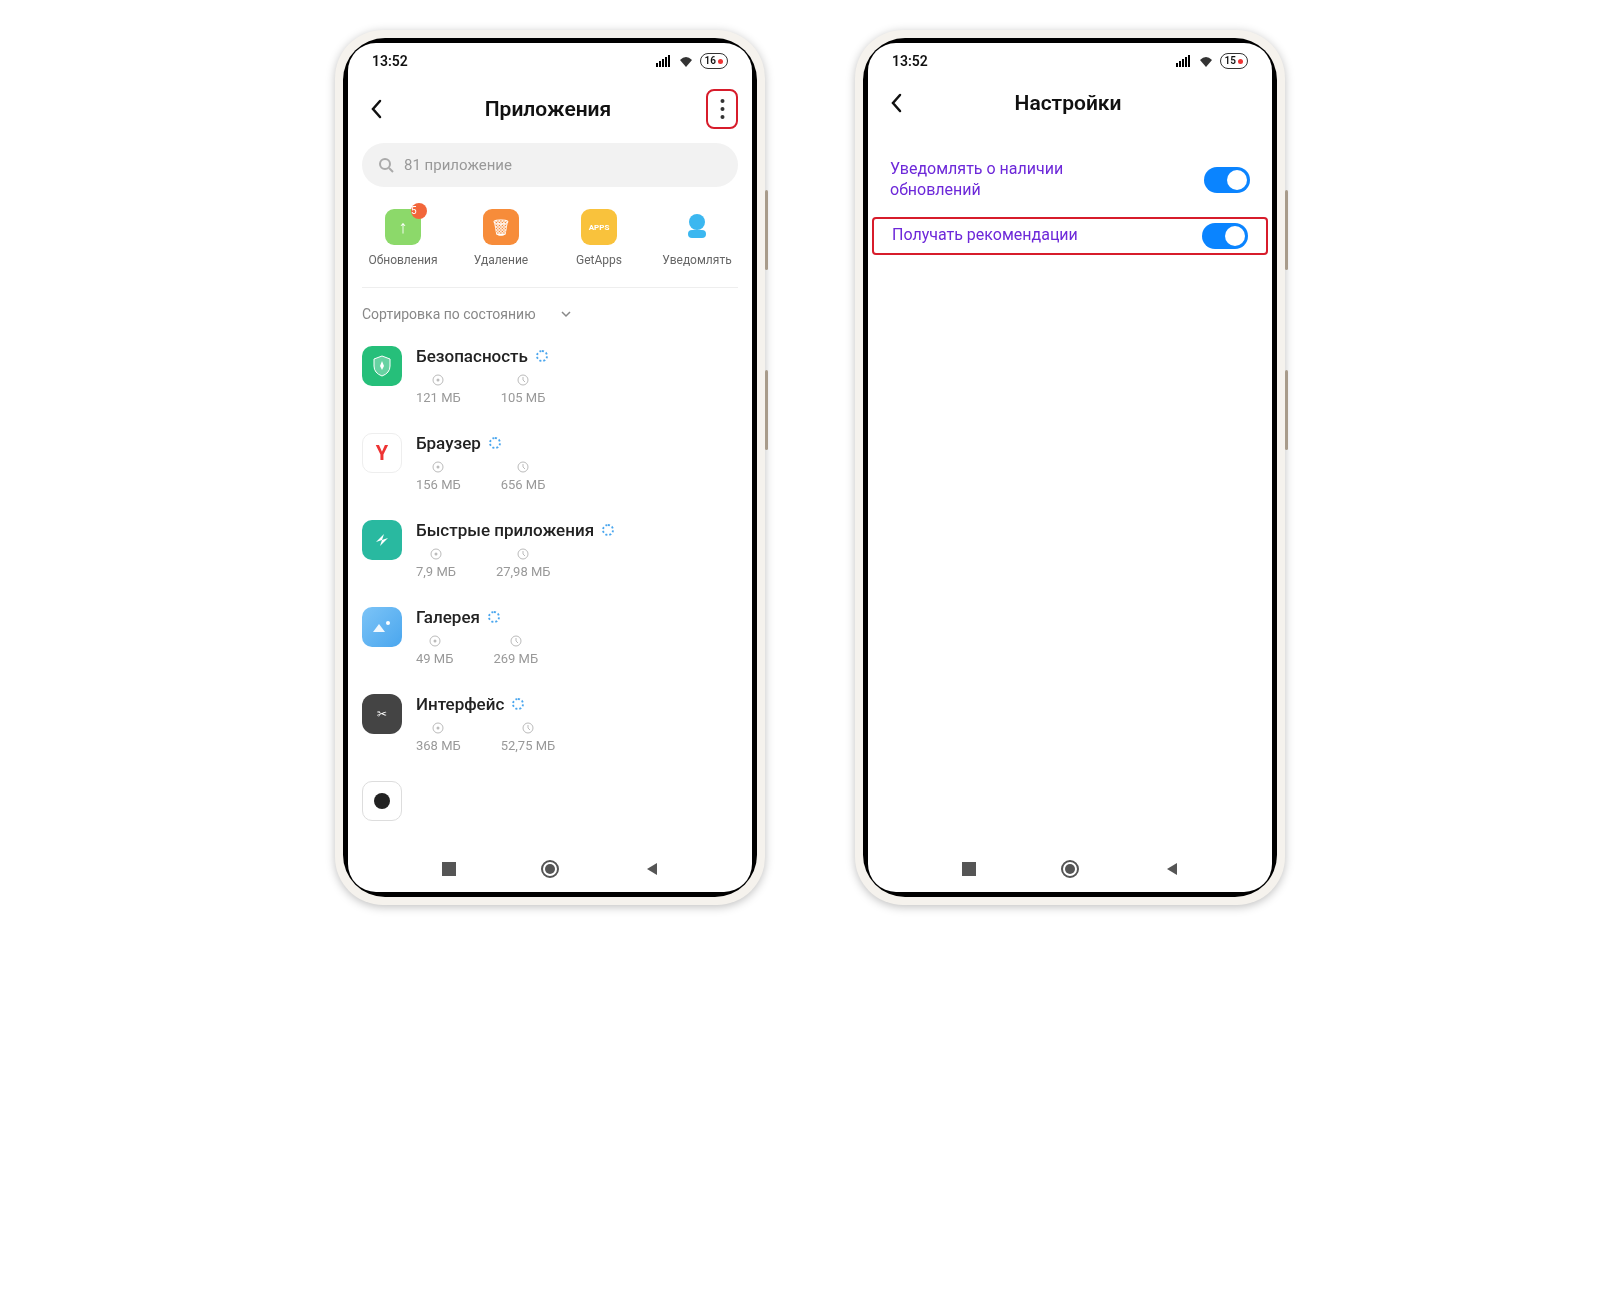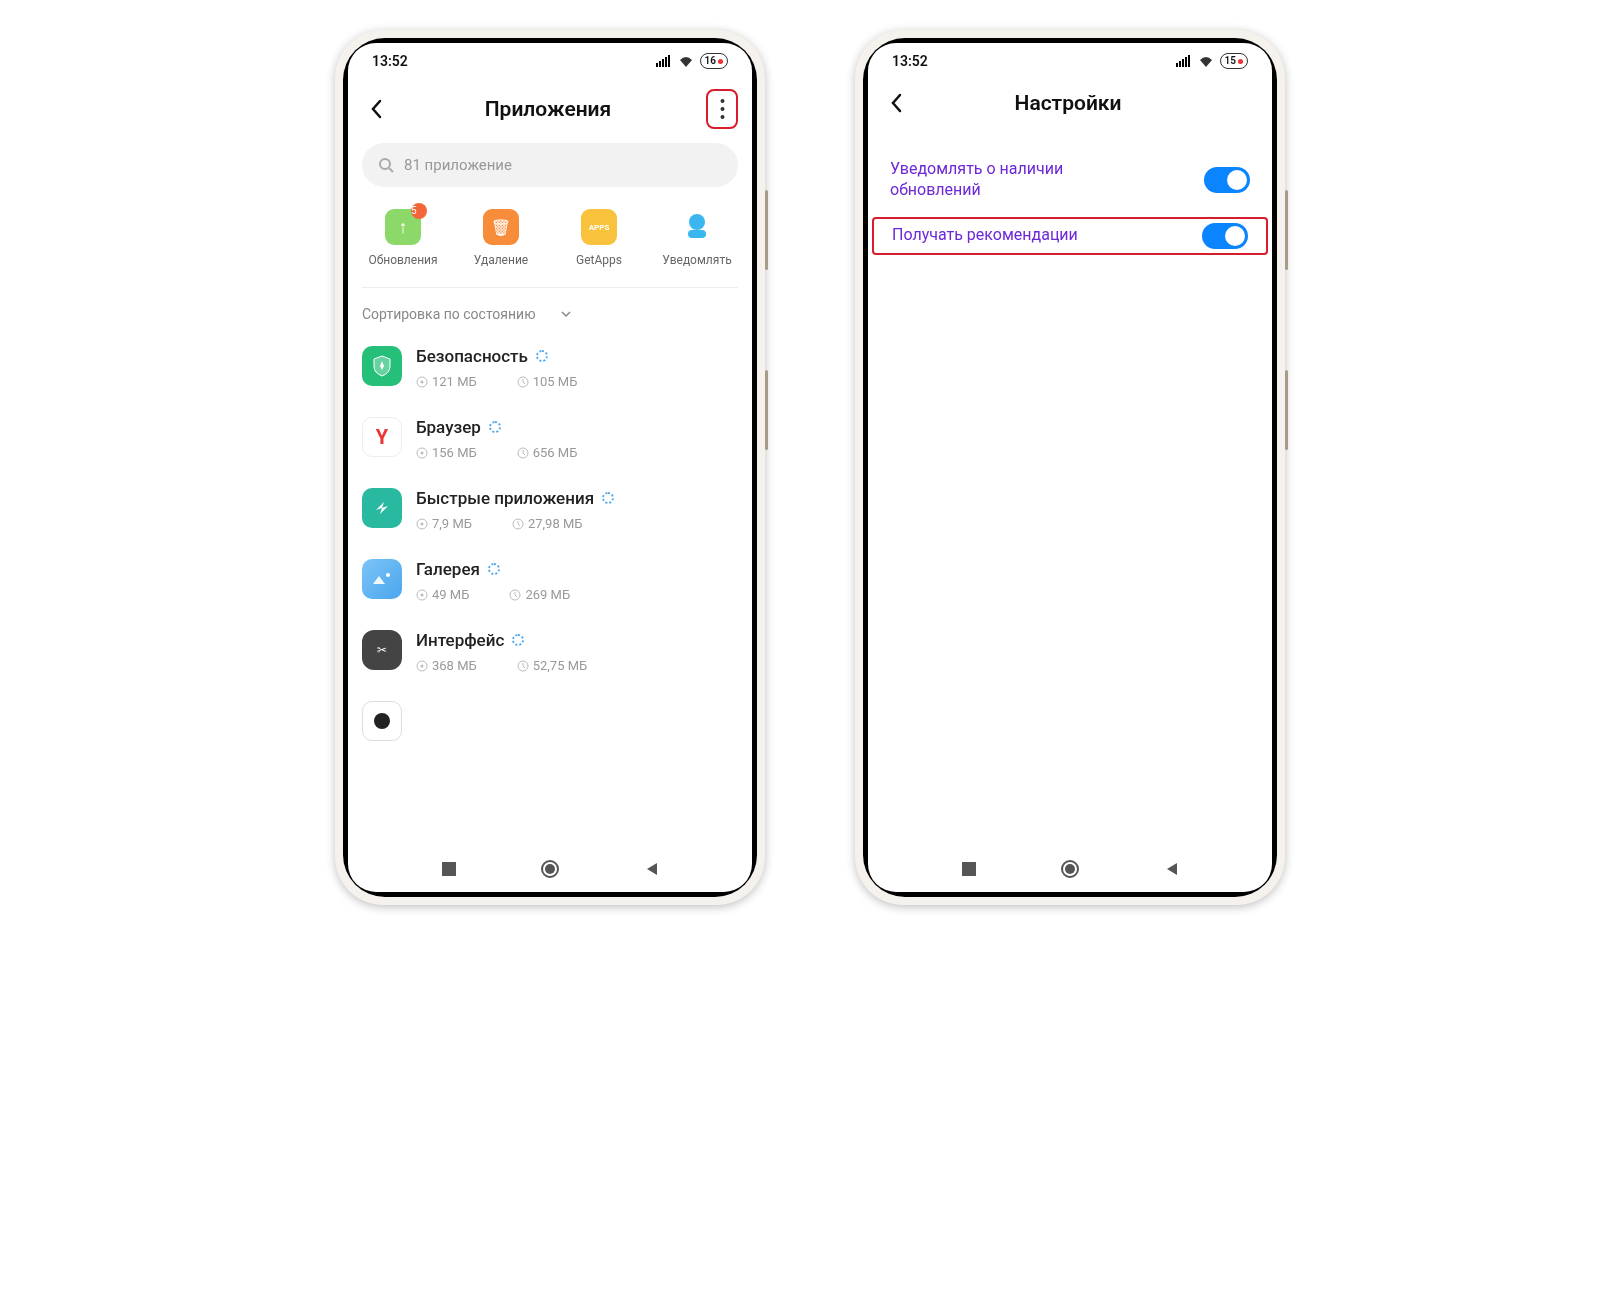--- a/index.html
+++ b/index.html
@@ -192,21 +192,21 @@
     display: flex; align-items: center; gap: 8px;
   }
   .spinner {
     width: 12px; height: 12px; border: 2px dotted #4aa6ee; border-radius: 50%;
     display: inline-block;
   }
   .app-stats {
     display: flex; gap: 40px;
     color: #999; font-size: 13px; margin-top: 8px;
   }
-  .app-stat { display: flex; align-items: center; gap: 4px; }
+  .app-stat { display: flex; align-items: center; gap: 4px; flex-direction: column; }
 
   
   .navbar {
     height: 46px;
     display: flex; align-items: center; justify-content: space-around;
     padding: 0 50px;
   }
   .nav-btn { width: 30px; height: 30px; display: flex; align-items: center; justify-content: center; cursor: pointer; }
 
   

